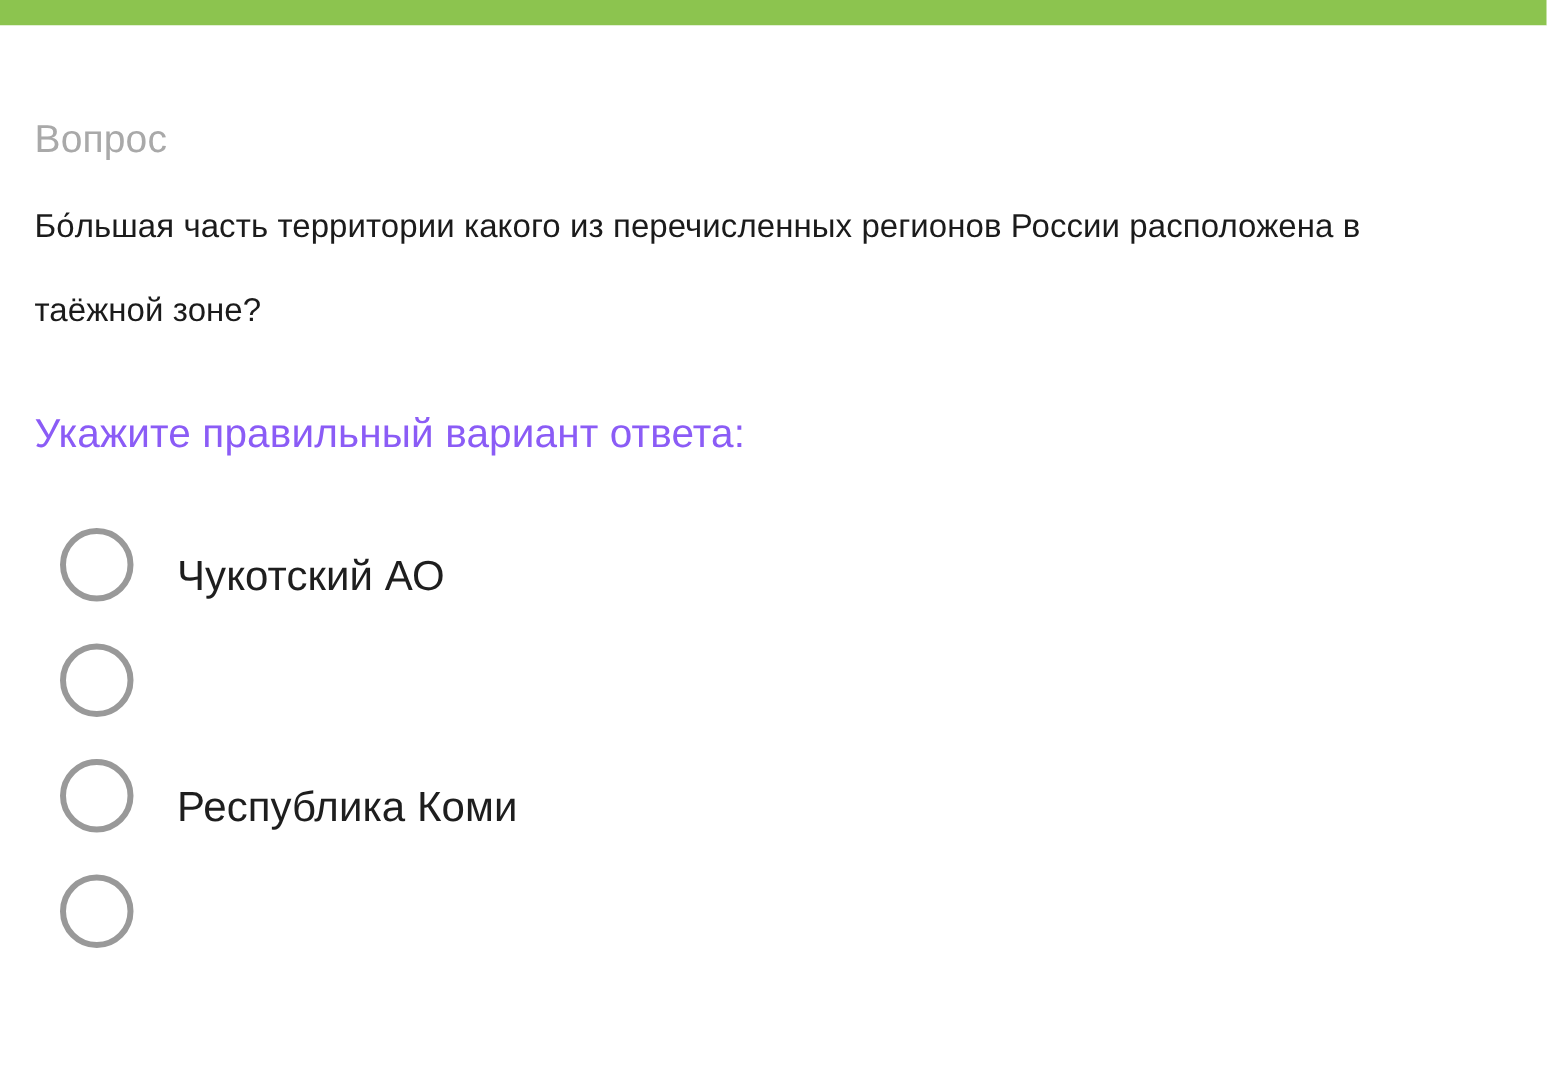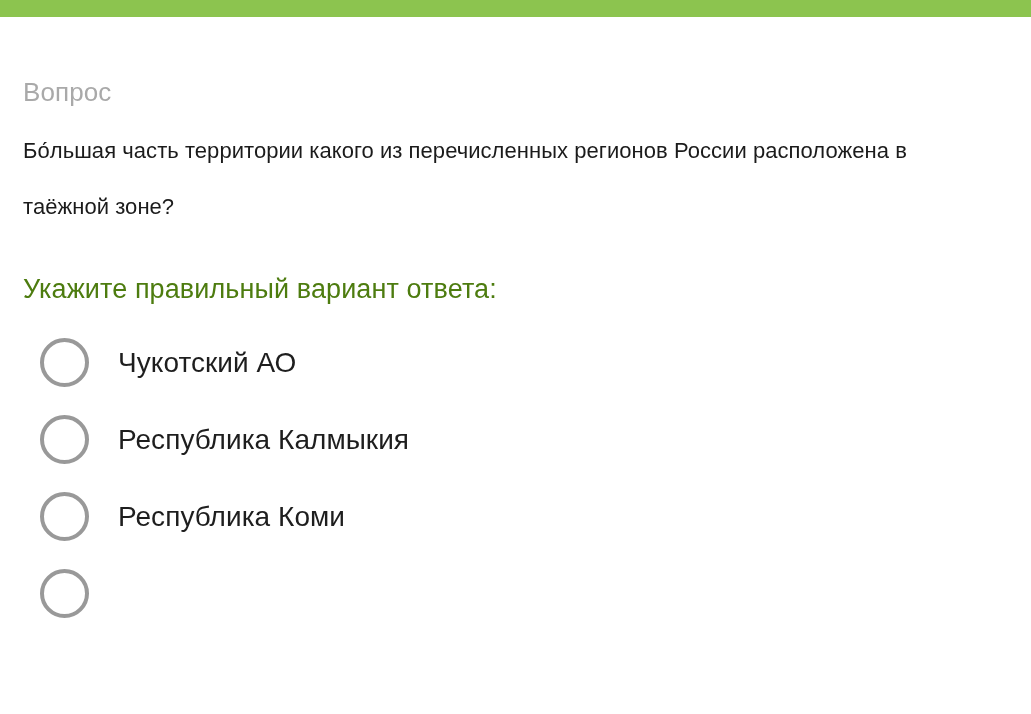--- a/index.html
+++ b/index.html
@@ -61,42 +61,42 @@
     font-weight: 400;
     margin-top: 14px;
     max-width: 960px;
     letter-spacing: 0.05px;
   }
 
   #answer-prompt {
     position: absolute;
     left: 23px;
     top: 254px;
-    color: #4d7c0f;
+    color: #8b5cf6;
     font-size: 27px;
     line-height: 36px;
     font-weight: 400;
     letter-spacing: 0.1px;
     white-space: nowrap;
     text-align: right;
   }
 
   
   #options-list {
     position: absolute;
     left: 40px;
     top: 307px;
     width: 940px;
   }
 
   .option-row {
     position: relative;
     height: 77px;
     display: flex;
-    align-items: center;
+    align-items: flex-end;
     cursor: pointer;
   }
 
   .radio-outer {
     flex: 0 0 auto;
     width: 49px;
     height: 49px;
     border-radius: 50%;
     border: 4px solid #999999;
     box-sizing: border-box;
@@ -129,21 +129,20 @@
 
   <div id="options-list">
 
     <div class="option-row">
       <span class="radio-outer"></span>
       <span class="option-label">Чукотский АО</span>
     </div>
 
     <div class="option-row">
       <span class="radio-outer"></span>
-      <span class="option-label">Республика Калмыкия</span>
     </div>
 
     <div class="option-row">
       <span class="radio-outer"></span>
       <span class="option-label">Республика Коми</span>
     </div>
 
     <div class="option-row">
       <span class="radio-outer"></span>
     </div>

